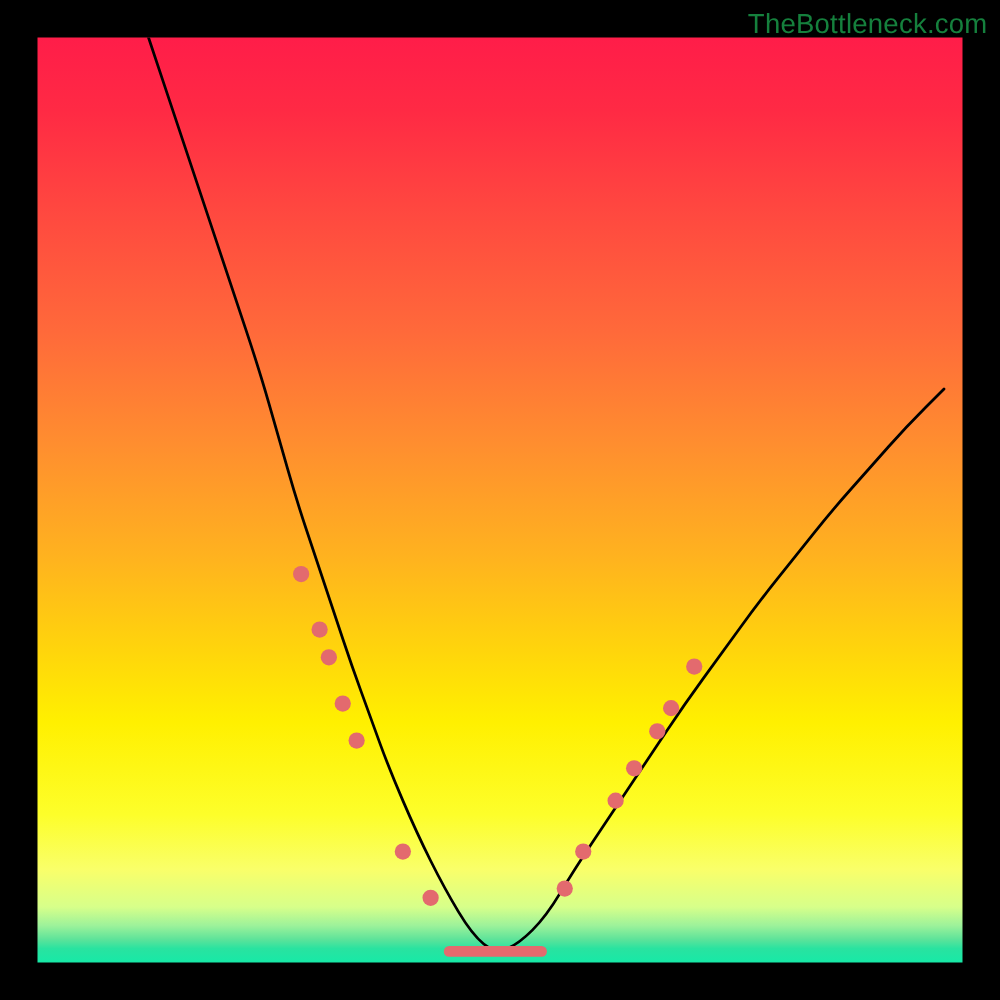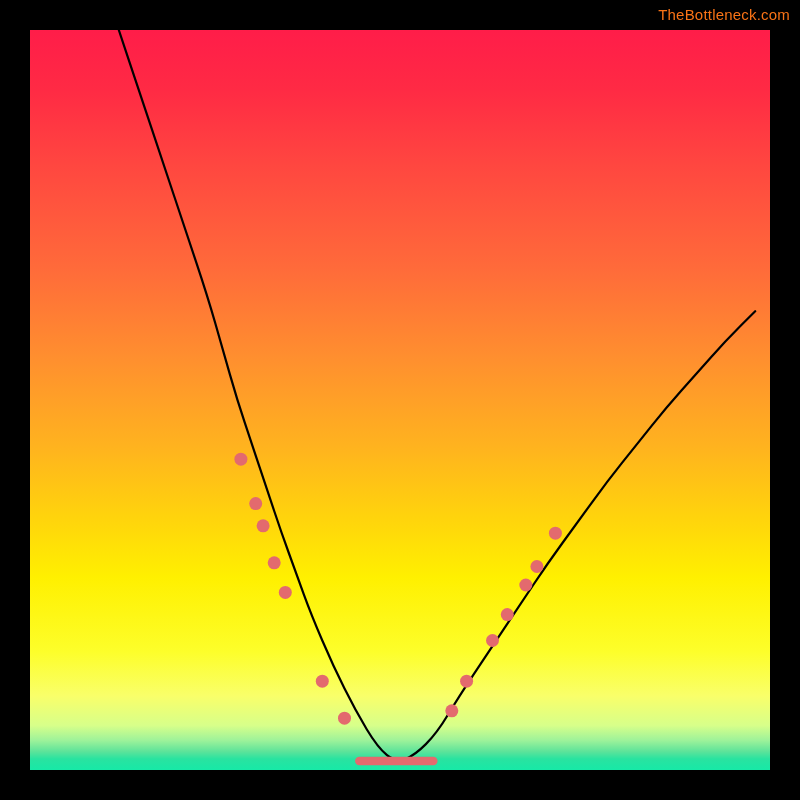--- a/index.html
+++ b/index.html
@@ -39,22 +39,22 @@
       #9df29a 96%,
       #5de39a 97.5%,
       #29e3a0 98.5%,
       #17e9a7 100%
     );
   }
   .watermark {
     position: absolute;
     top: 6px;
     right: 10px;
-    color: #f97316;
-    font-size: 15px;
+    color: #15803d;
+    font-size: 22px;
     letter-spacing: 0.2px;
     z-index: 5;
     user-select: none;
   }
   svg.overlay {
     position: absolute;
     left: 0;
     top: 0;
     width: 740px;
     height: 740px;

